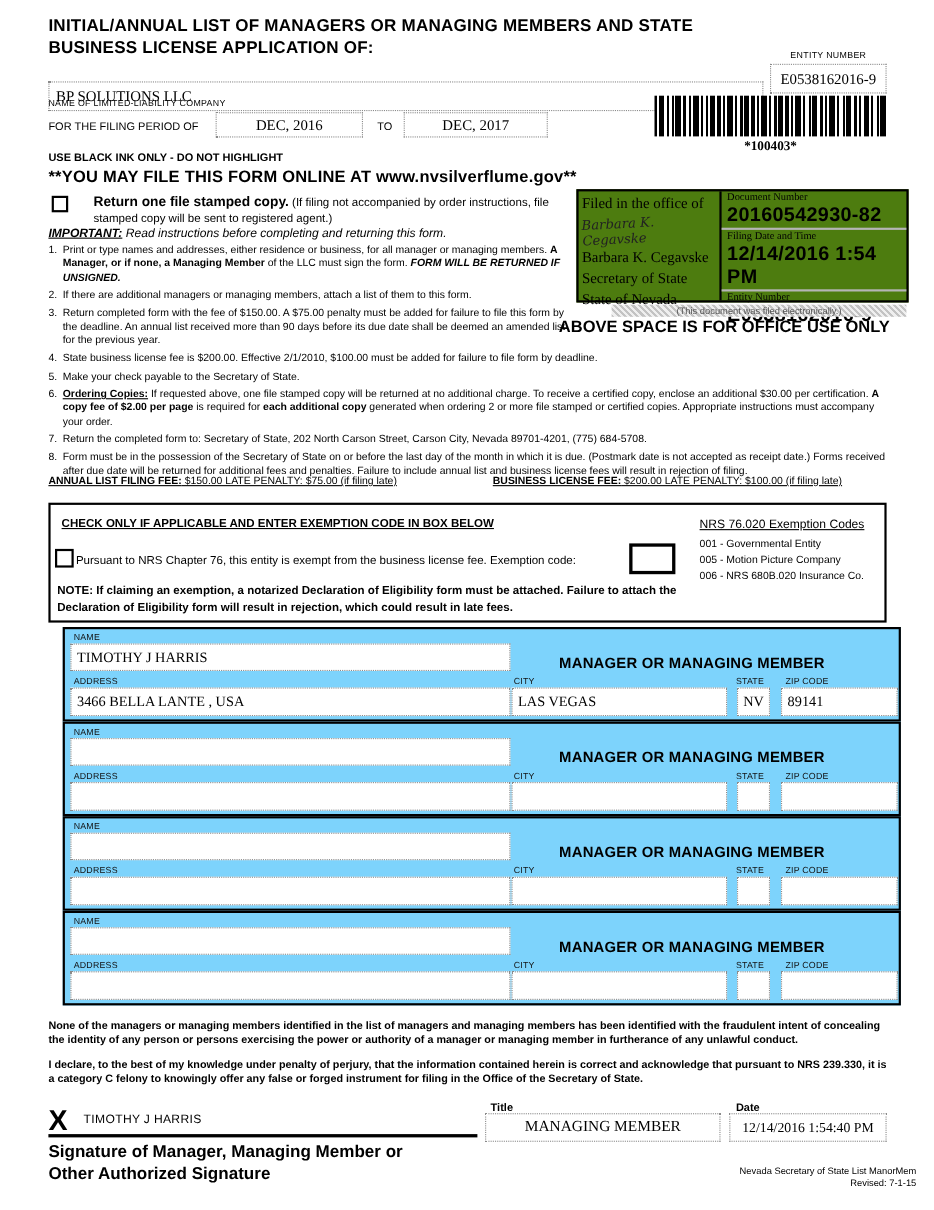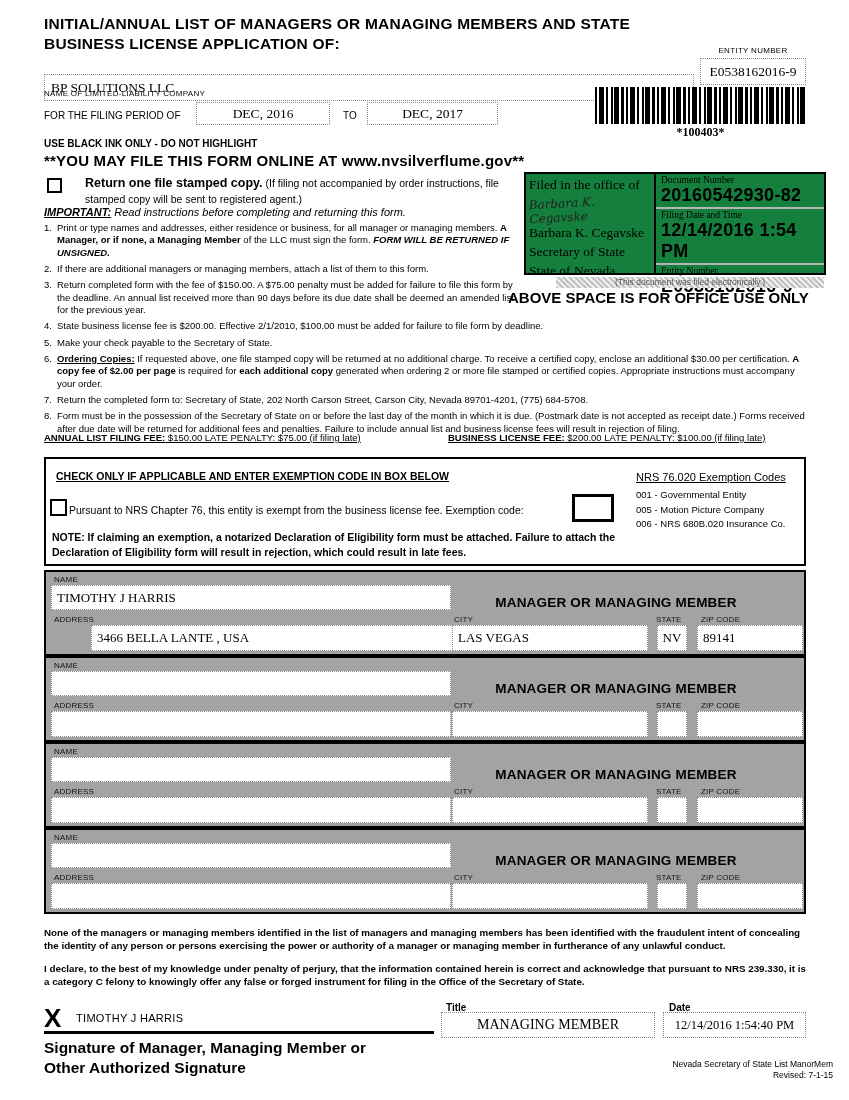--- a/index.html
+++ b/index.html
@@ -10,35 +10,35 @@
   .dotbox{border:1px dotted #8a8a8a;background:#fff;box-sizing:border-box;}
   .ctr{display:flex;align-items:center;justify-content:center;}
   .b{font-weight:bold;}
   .title{font-size:15.5px;font-weight:bold;line-height:1.28;letter-spacing:.2px;}
   .tinylabel{font-size:8px;letter-spacing:.3px;}
   .chk{border:2px solid #000;background:#fff;box-sizing:border-box;}
   .instr{font-size:9.5px;line-height:1.3;margin-bottom:4px;display:flex;width:762px;}
   .instr.narrow{width:478px;}
   .inum{flex:0 0 13px;}
   .s-b{font-weight:bold;} .s-bi{font-weight:bold;font-style:italic;} .s-bu{font-weight:bold;text-decoration:underline;}
-  .stamp{border:2px solid #000;display:flex;box-sizing:border-box;background:#15803d;}
+  .stamp{border:2px solid #000;display:flex;box-sizing:border-box;background:#4d7c0f;}
   .stamp-left{width:130px;border-right:2px solid #000;padding:2px 3px;box-sizing:border-box;}
   .stamp-left .ln{font-size:13.5px;line-height:1.4;}
   .scriptsig{font-family:"DejaVu Serif",serif;font-style:italic;font-size:12px;transform:rotate(-3deg);display:inline-block;color:#222;}
   .stamp-right{flex:1;display:flex;flex-direction:column;}
   .srow{flex:1;padding:1px 5px;box-sizing:border-box;}
   .srow + .srow{border-top:2px solid #b5b5b5;}
   .slabel{font-size:9.5px;font-family:"Liberation Serif",serif;}
   .sval{font-size:18px;font-weight:bold;letter-spacing:.3px;}
   .hatch{background:repeating-linear-gradient(45deg,#c3c3c3 0 2px,#efefef 2px 4px);
          color:#555;font-size:8.5px;text-align:center;line-height:11px;}
   .barcode{background:repeating-linear-gradient(90deg,#000 0 2px,#fff 2px 4px,#000 4px 9px,#fff 9px 11px,#000 11px 13px,#fff 13px 16px,#000 16px 18px,#fff 18px 19px,#000 19px 24px,#fff 24px 26px,#000 26px 29px,#fff 29px 31px);}
   .feeline{font-size:9.5px;text-decoration:underline;white-space:nowrap;}
   .exbox{border:2px solid #000;box-sizing:border-box;}
-  .mblock{position:absolute;left:0;width:762px;height:86px;border:2px solid #000;box-sizing:border-box;background:#a3a3a3;}
+  .mblock{position:absolute;left:13px;width:762px;height:86px;border:2px solid #000;box-sizing:border-box;background:#7dd3fc;}
   .flabel{position:absolute;font-size:8px;letter-spacing:.2px;color:#111;}
   .finput{position:absolute;border:1px dotted #8a8a8a;box-sizing:border-box;
           font-family:"Liberation Serif","DejaVu Serif",serif;font-size:13px;
           display:flex;align-items:center;padding:0 5px;background:#fff;}
   .role{position:absolute;left:440px;width:260px;text-align:center;font-weight:bold;font-size:13.5px;letter-spacing:.2px;}
   .decl{font-size:9.8px;font-weight:bold;line-height:1.35;width:764px;}
   .sigline{background:#000;}
   .sigcaption{font-size:15.5px;font-weight:bold;line-height:1.3;}
   .footer{font-size:8.5px;line-height:1.35;text-align:right;}
 </style>
@@ -159,21 +159,21 @@
     <div class="abs ctr" style="left:526px;top:35px;width:42px;height:28px;border:3px solid #000;box-sizing:border-box;font-size:12px;"></div>
     <div class="abs b" style="left:6px;top:71px;width:606px;font-size:10.5px;line-height:1.4;">NOTE:  If claiming an exemption, a notarized Declaration of Eligibility form must be attached.   Failure to attach the Declaration of Eligibility form will result in rejection, which could result in late fees.</div>
   </div>
 
   <div class="abs" style="left:44px;top:570px;width:762px;height:344px;" id="manager-blocks">
     <div class="mblock" style="top: 0px;">
       <div class="flabel" style="left:8px;top:3px;">NAME</div>
       <div class="finput" style="left:5px;top:13px;width:400px;height:25px;">TIMOTHY J HARRIS</div>
       <div class="role" style="top:23px;">MANAGER OR MANAGING MEMBER</div>
       <div class="flabel" style="left:8px;top:43px;">ADDRESS</div>
-      <div class="finput" style="left:5px;top:53px;width:400px;height:26px;margin-left:40px;">3466 BELLA LANTE , USA</div>
+      <div class="finput" style="left:5px;top:53px;width:400px;height:26px;">3466 BELLA LANTE , USA</div>
       <div class="flabel" style="left:408px;top:43px;">CITY</div>
       <div class="finput" style="left:406px;top:53px;width:196px;height:26px;">LAS VEGAS</div>
       <div class="flabel" style="left:610px;top:43px;">STATE</div>
       <div class="finput ctr" style="left:611px;top:53px;width:30px;height:26px;padding:0;">NV</div>
       <div class="flabel" style="left:655px;top:43px;">ZIP CODE</div>
       <div class="finput" style="left:651px;top:53px;width:106px;height:26px;">89141</div>
     </div>
 
     <div class="mblock" style="top: 86px;">
       <div class="flabel" style="left:8px;top:3px;">NAME</div>

